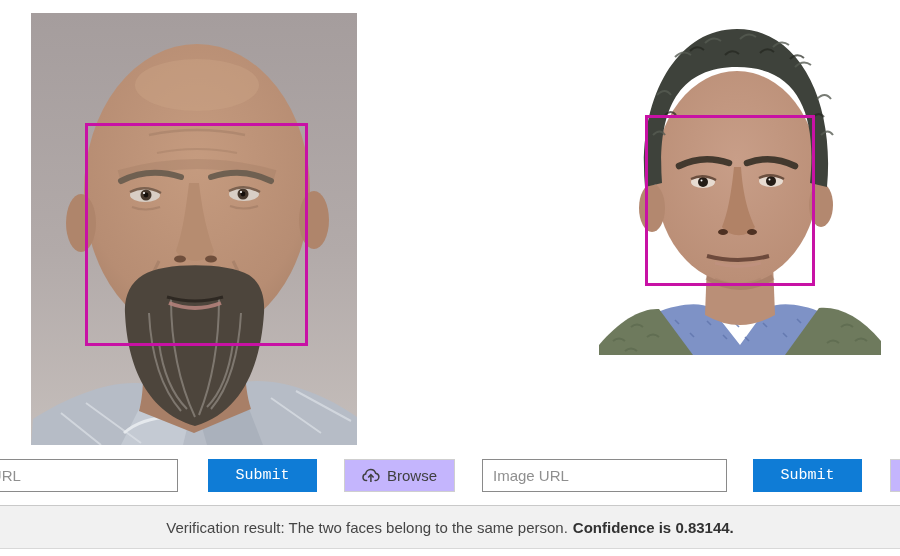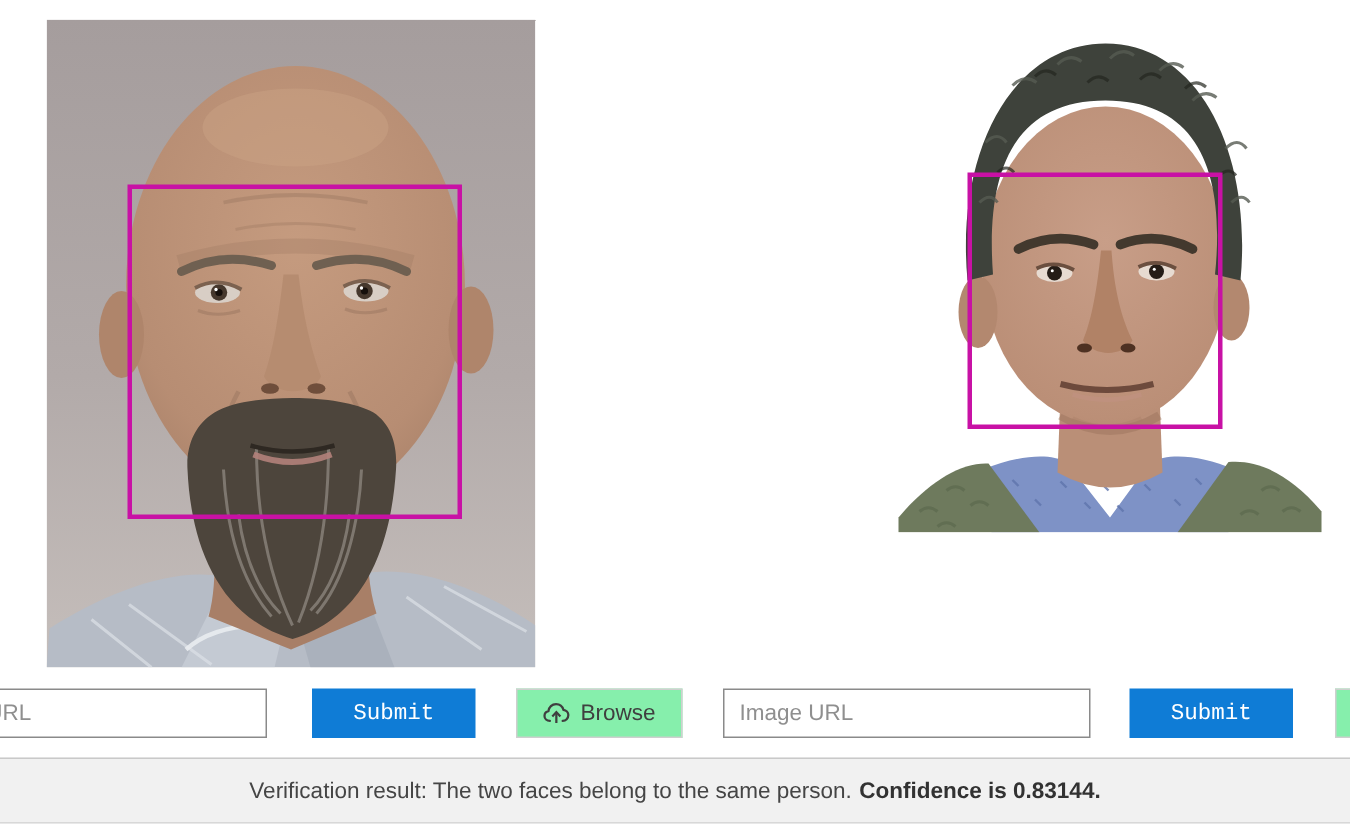--- a/index.html
+++ b/index.html
@@ -30,21 +30,21 @@
   #url-input-2{left:482px;width:245px;}
   .submit-btn{
     position:absolute;top:459px;height:33px;border:none;cursor:pointer;
     background:#0f7cd6;color:#ffffff;font-family:Liberation Mono, monospace;font-size:15px;
     display:flex;align-items:center;justify-content:center;
   }
   #submit-1{left:208px;width:109px;}
   #submit-2{left:753px;width:109px;}
   .browse-btn{
     position:absolute;top:459px;height:33px;box-sizing:border-box;cursor:pointer;
-    background:#86efac;border:1px solid #cfcfcf;color:#3f3f3f;
+    background:#c4b5fd;border:1px solid #cfcfcf;color:#3f3f3f;
     font-family:inherit;font-size:15px;
     display:flex;align-items:center;justify-content:center;gap:7px;
   }
   #browse-1{left:344px;width:111px;}
   #browse-2{left:890px;width:111px;}
   .browse-btn svg{flex:0 0 auto;}
   
   #result-bar{
     position:absolute;left:0;top:505px;width:900px;height:44px;box-sizing:border-box;
     background:#f1f1f1;border-top:1px solid #c9c9c9;border-bottom:1px solid #d8d8d8;

